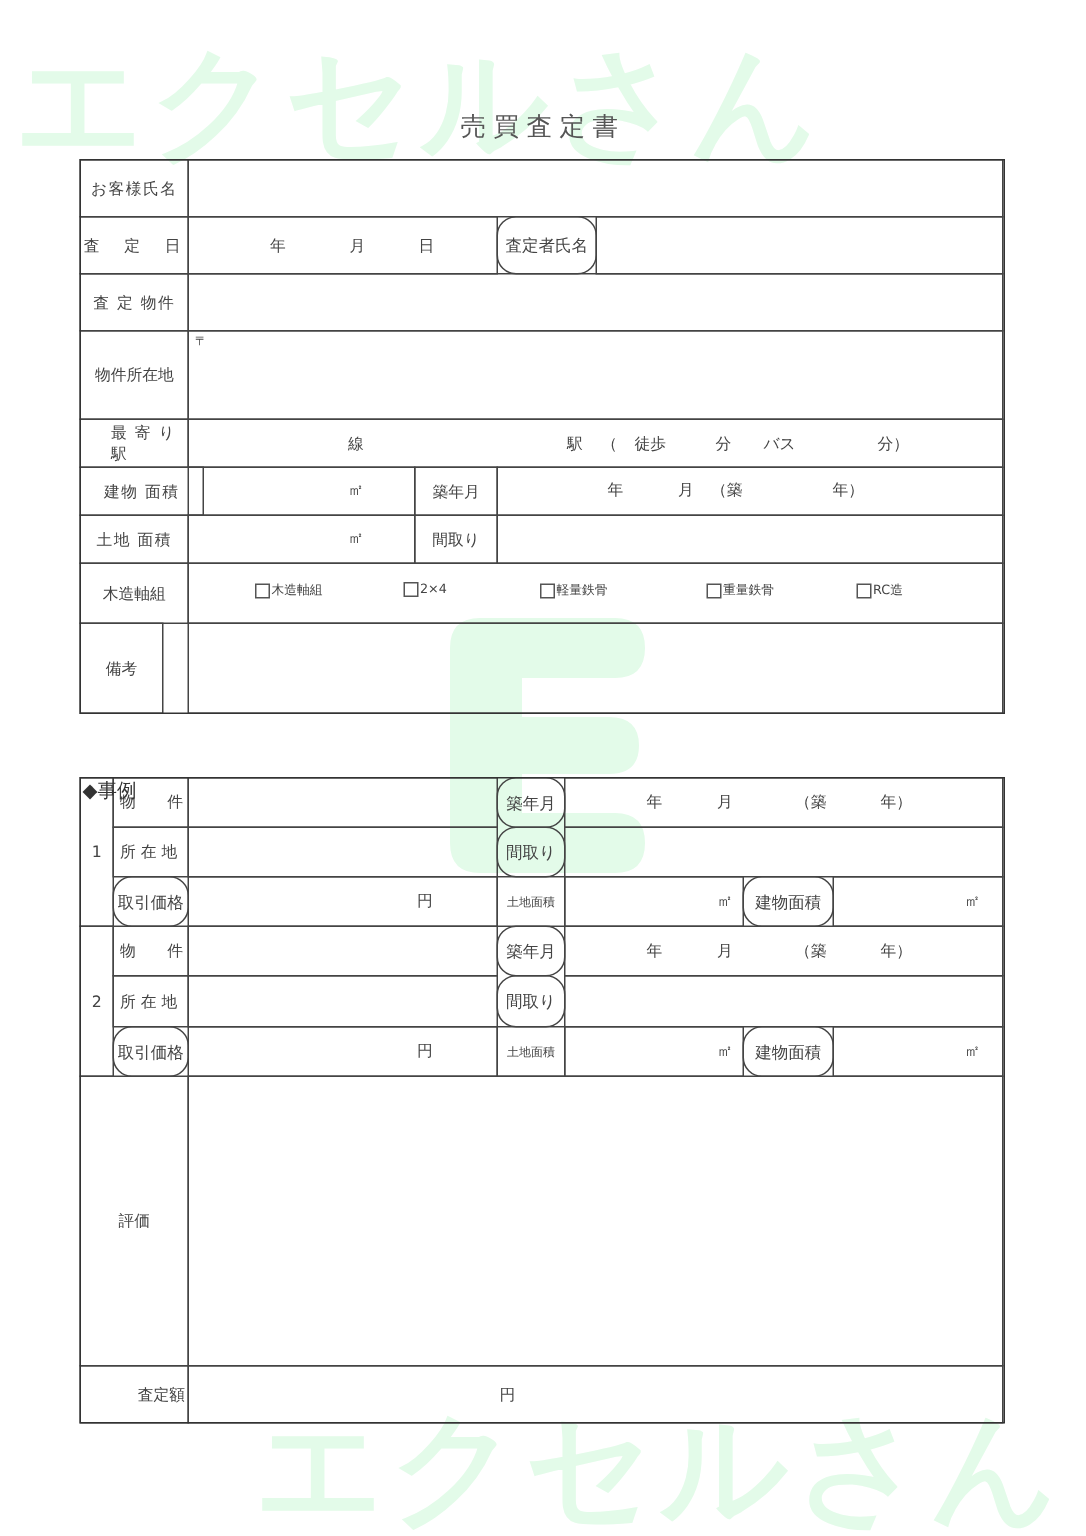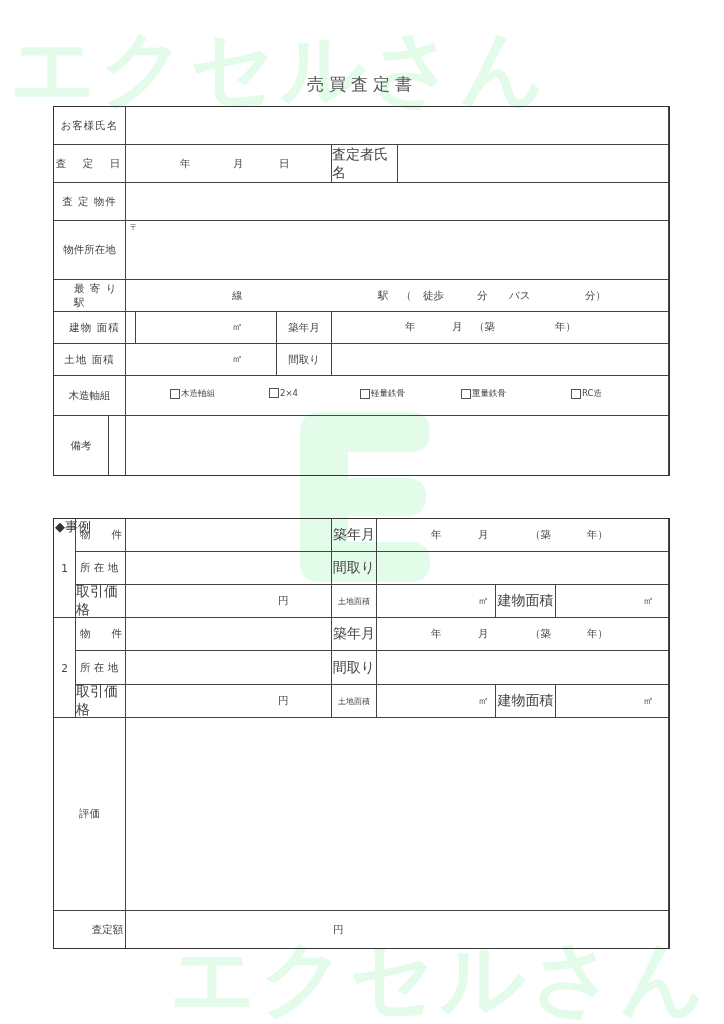--- a/index.html
+++ b/index.html
@@ -7,21 +7,21 @@
          font-family:"DejaVu Sans", sans-serif; color:#444; }
   .wm { position:absolute; color:#e3fbe9; font-weight:bold; font-family:Liberation Sans, sans-serif; z-index:0; white-space:nowrap; }
   .wm-top { left:10px; top:12px; font-size:84px; letter-spacing:4px; }
   .wm-bottom { left:170px; top:922px; font-size:84px; letter-spacing:4px; }
   .wm-e { position:absolute; left:300px; top:412px; width:130px; height:170px; z-index:0; }
   .title { position:absolute; left:0; width:724px; top:73px; text-align:center; font-size:17px; letter-spacing:5px; color:#555; z-index:2; }
   .cell { position:absolute; border:1px solid #444; box-sizing:border-box; display:flex; align-items:center; justify-content:center; font-size:10.5px; color:#444; z-index:2; background:transparent; }
   .cell.lbl { letter-spacing:1px; }
   .txt { position:absolute; font-size:10.5px; color:#444; z-index:3; white-space:nowrap; }
   .small { font-size:8px; }
-  .sm9 { font-size:14px; }
+  .sm9 { font-size:11px;border-radius:13px; }
   .chk { position:absolute; z-index:3; font-size:8.5px; color:#444; display:flex; align-items:center; white-space:nowrap; }
   .box { display:inline-block; width:8px; height:8px; border:1px solid #555; margin-right:1px; }
   .sect { position:absolute; left:55px; top:500px; font-size:13px; color:#333; z-index:3;margin-top:18px; }
   .outer { position:absolute; border:1.5px solid #333; box-sizing:border-box; z-index:4; pointer-events:none; }
 </style>
 </head>
 <body>
 
 <div class="wm wm-top">エクセルさん</div>
 <div class="wm wm-bottom">エクセルさん</div>
@@ -82,21 +82,21 @@
     <span>木造軸組</span>
   </div>
 <div class="chk" style="left:269px;top:388px;">
     <span class="box"></span>
     <span>2×4</span>
   </div>
 <div class="chk" style="left:360px;top:388px;">
     <span class="box"></span>
     <span>軽量鉄骨</span>
   </div>
-<div class="chk" style="left:461px;top:388px;">
+<div class="chk" style="left:471px;top:388px;">
     <span class="box"></span>
     <span>重量鉄骨</span>
   </div>
 <div class="chk" style="left:571px;top:388px;">
     <span class="box"></span>
     <span>RC造</span>
   </div>
 
 <div class="cell" style="left:53px;top:415px;width:56px;height:61px;font-family:Liberation Mono, monospace;">備考</div>
 <div class="cell" style="left:125px;top:415px;width:544px;height:61px;"></div>

